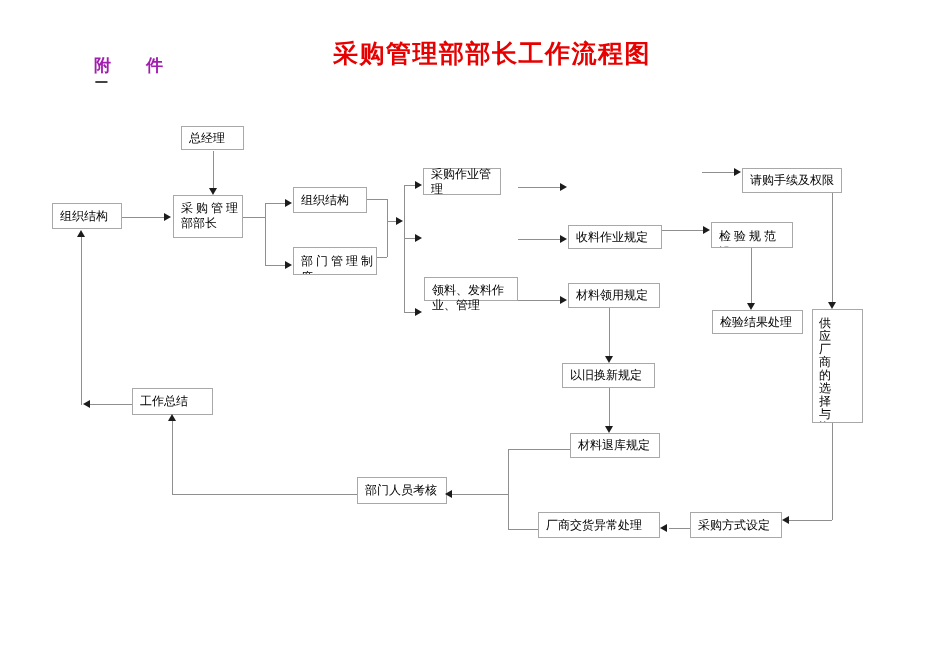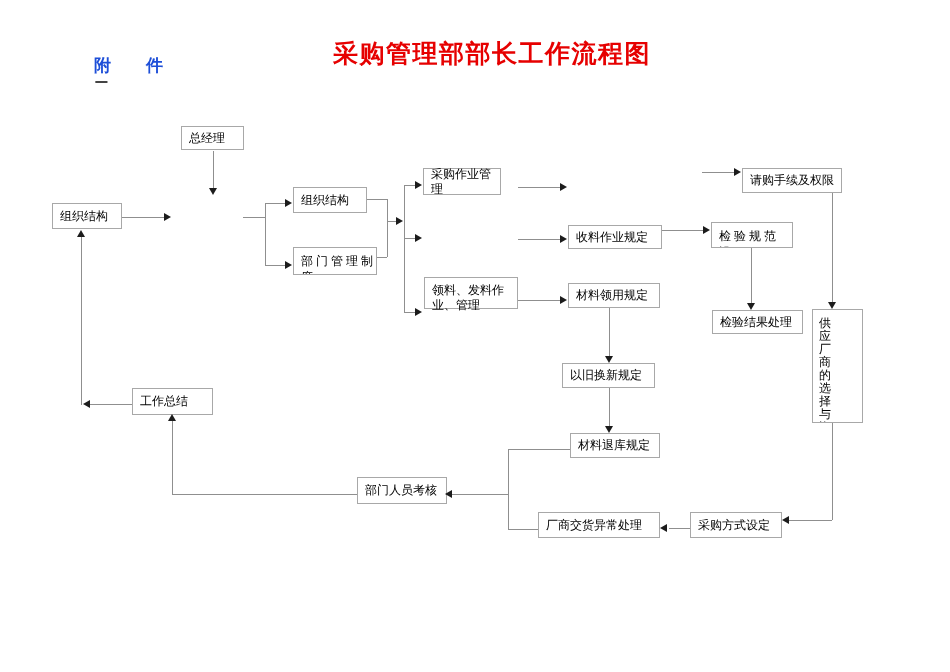--- a/index.html
+++ b/index.html
@@ -3,21 +3,21 @@
 <meta charset="utf-8">
 <style>
   html,body{margin:0;padding:0;background:#fff;}
   #canvas{
     position:relative;width:950px;height:672px;background:#fff;overflow:hidden;
     font-family:"Liberation Serif","DejaVu Serif",serif;
   }
   .attach{
     position:absolute;left:94px;top:55px;
     font:bold 17px/22px "Liberation Serif","DejaVu Serif",serif;
-    letter-spacing:9px;color:#1d4ed8;
+    letter-spacing:9px;color:#a21caf;
   }
   .attach-sub{
     position:absolute;left:95px;top:79px;width:14px;height:8px;overflow:hidden;
     font:bold 13px/7px "Liberation Serif","DejaVu Serif",serif;color:#000;
   }
   .title{
     position:absolute;left:333px;top:40px;width:330px;
     font:bold 25px/28px "Liberation Serif","DejaVu Serif",serif;
     letter-spacing:1.5px;white-space:nowrap;
   }
@@ -41,25 +41,27 @@
 <body>
 
 <div id="canvas">
 
   <div class="attach">附　件</div>
   <div class="attach-sub">一</div>
   <div class="title" style="color: rgb(230, 0, 0);">采购管理部部长工作流程图</div>
 
   <div class="node" style="left:181px;top:126px;width:63px;height:24px">总经理</div>
   <div class="node" style="left:52px;top:203px;width:70px;height:26px">组织结构</div>
+  <div class="node ml" style="left:173px;top:195px;width:70px;height:43px">采 购 管 理
+部部长</div>
   <div class="node" style="left:293px;top:187px;width:74px;height:26px">组织结构</div>
   <div class="node clip" style="left:293px;top:247px;width:84px;height:28px">部 门 管 理 制
 度</div>
   <div class="node" style="left:423px;top:168px;width:78px;height:27px">采购作业管理</div>
-  <div class="node ml" style="left:424px;top:277px;width:94px;height:32px">领料、发料作
+  <div class="node ml" style="left:424px;top:277px;width:94px;height:24px">领料、发料作
 业、管理</div>
   <div class="node" style="left:568px;top:225px;width:94px;height:24px">收料作业规定</div>
   <div class="node" style="left:568px;top:283px;width:92px;height:25px">材料领用规定</div>
   <div class="node" style="left:742px;top:168px;width:100px;height:25px">请购手续及权限</div>
   <div class="node clip" style="left:711px;top:222px;width:82px;height:26px">检 验 规 范 设
 定</div>
   <div class="node" style="left:712px;top:310px;width:91px;height:24px">检验结果处理</div>
   <div class="node tall" style="left:812px;top:309px;width:51px;height:114px">供　应
 厂　商
 的　选

